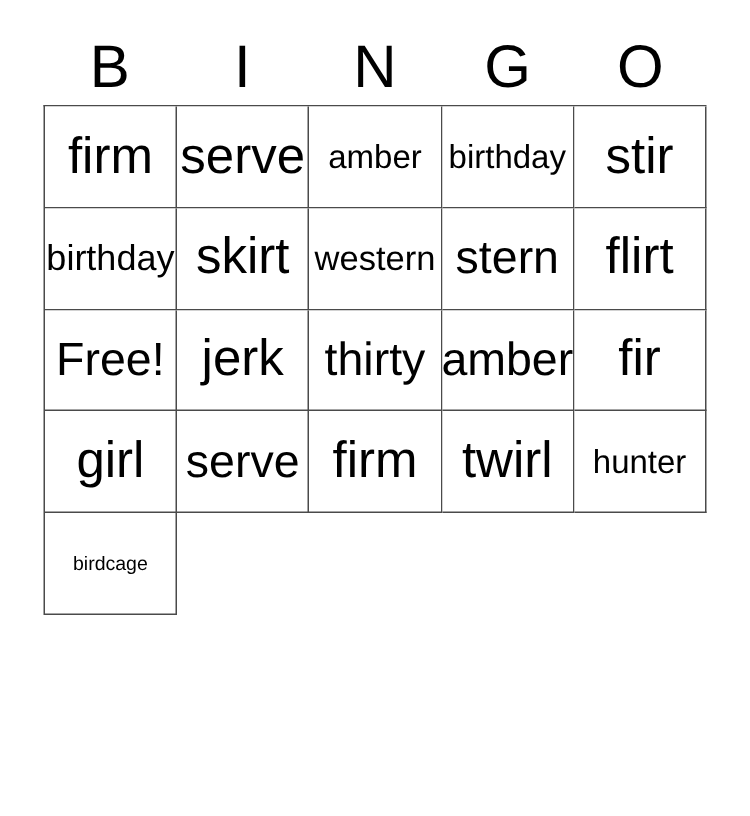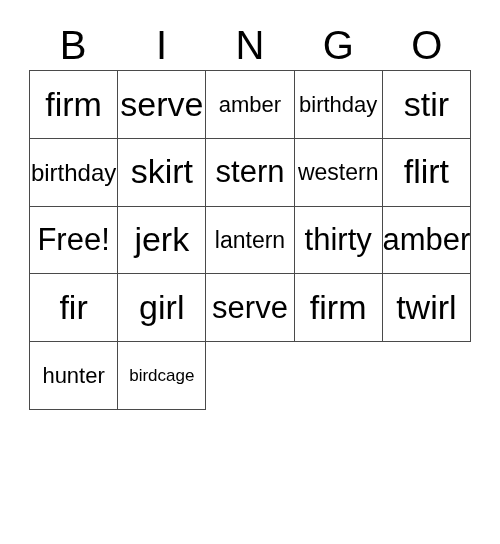--- a/index.html
+++ b/index.html
@@ -80,21 +80,21 @@
     line-height: 1.05;
     user-select: none;
   }
 
   
   .fs-xl   { font-size: 34px; }
   .fs-lg   { font-size: 31px; }
   .fs-md   { font-size: 22px; }
   .fs-sm   { font-size: 23px; }
   .fs-xs   { font-size: 24px; }
-  .fs-xxs  { font-size: 17px; }
+  .fs-xxs  { font-size: 13px; }
 </style>
 </head>
 <body>
 
 <div id="bingo-card">
 
   <div id="header-row">
     <div class="header-letter">B</div>
     <div class="header-letter">I</div>
     <div class="header-letter">N</div>
@@ -118,36 +118,33 @@
       <div class="cell">
         <span class="cell-text fs-xl">stir</span>
       </div>
       <div class="cell">
         <span class="cell-text fs-xs">birthday</span>
       </div>
       <div class="cell">
         <span class="cell-text fs-xl">skirt</span>
       </div>
       <div class="cell">
-        <span class="cell-text fs-lg">stern</span>
+        <span class="cell-text fs-sm">western</span>
       </div>
       <div class="cell">
-        <span class="cell-text fs-sm">western</span>
+        <span class="cell-text fs-lg">stern</span>
       </div>
       <div class="cell">
         <span class="cell-text fs-xl">flirt</span>
       </div>
       <div class="cell">
         <span class="cell-text fs-lg">Free!</span>
       </div>
       <div class="cell">
         <span class="cell-text fs-xl">jerk</span>
-      </div>
-      <div class="cell">
-        <span class="cell-text fs-sm">lantern</span>
       </div>
       <div class="cell">
         <span class="cell-text fs-lg">thirty</span>
       </div>
       <div class="cell">
         <span class="cell-text fs-lg">amber</span>
       </div>
       <div class="cell">
         <span class="cell-text fs-xl">fir</span>
       </div>

